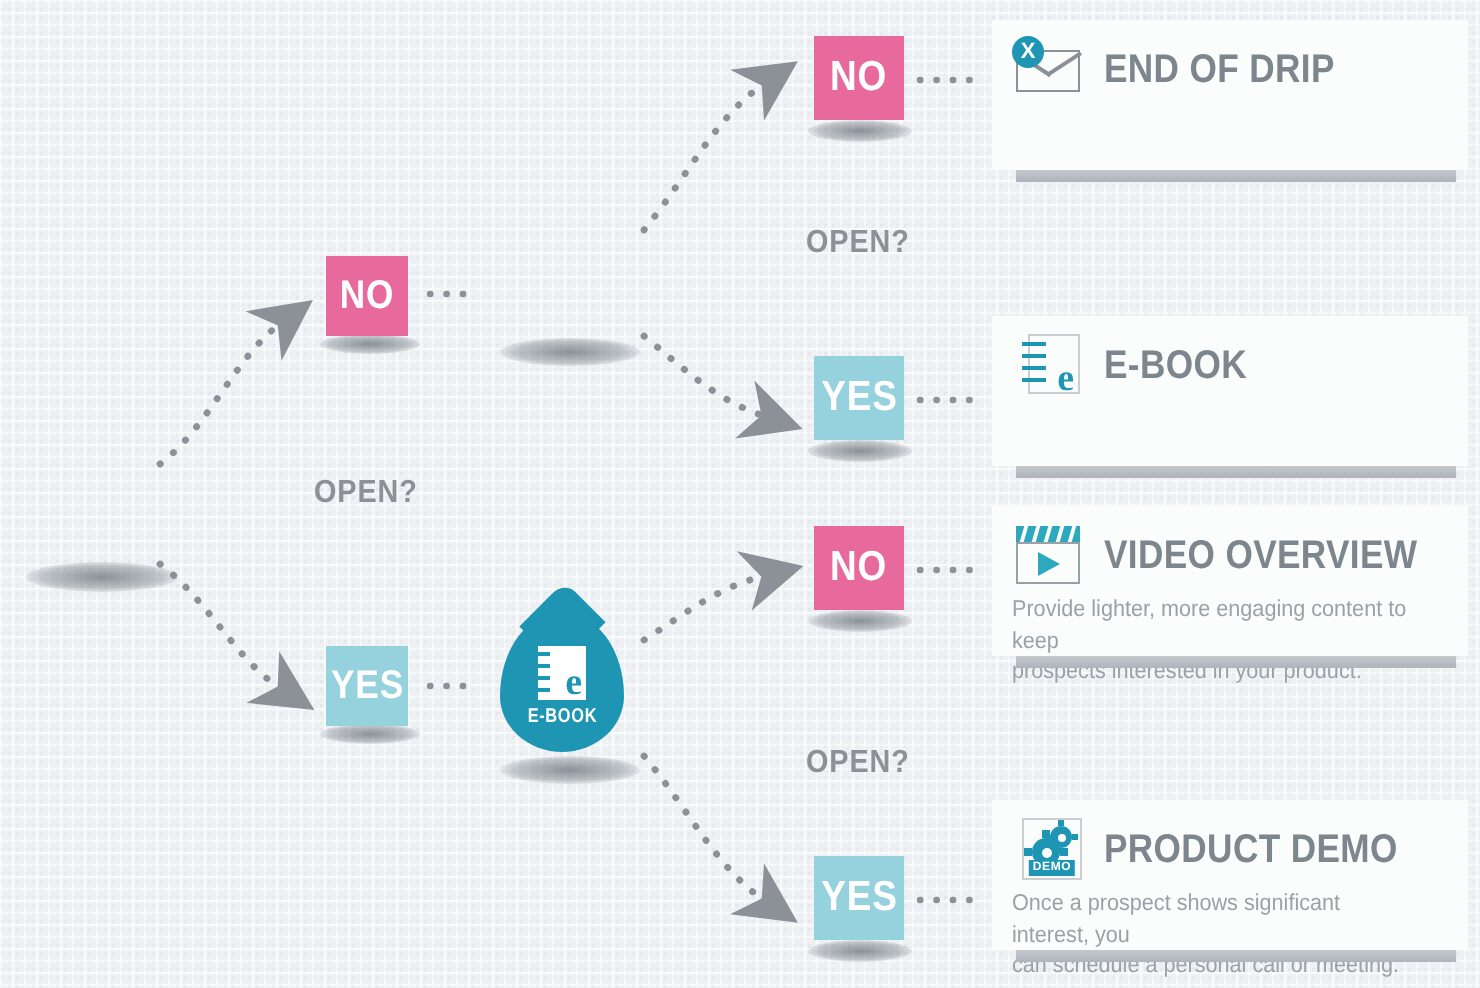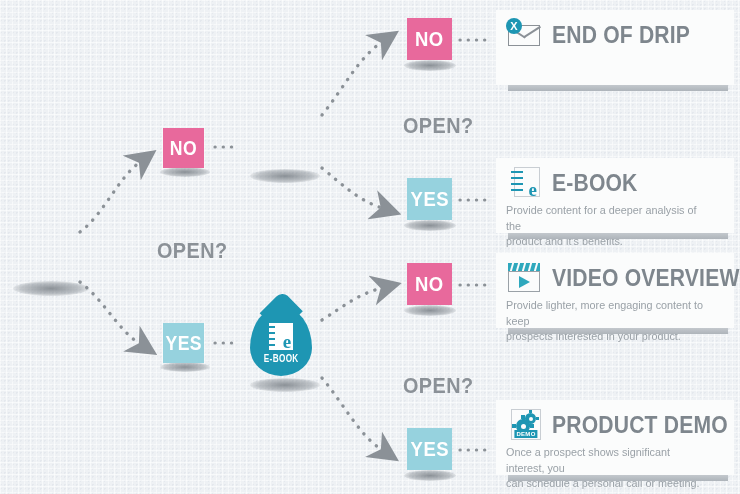--- a/index.html
+++ b/index.html
@@ -156,21 +156,21 @@
   }
   .badge span { transform: scaleX(0.88); display:block; }
   .badge-no  { background: #e8699c; align-items: center; }
   .badge-yes { background: #96d2de; text-align: center; }
 
   
   .open-label {
     position: absolute;
     color: #8b9197;
     font-weight: bold;
-    font-size: 22px;
+    font-size: 16px;
     letter-spacing: 0.5px;
     font-family: "Liberation Sans Narrow", "Liberation Sans", sans-serif;
   }
   .open-label span { display:block; transform: scaleX(0.9); transform-origin: left center; }
 
   
   .card {
     position: absolute;
     background: #fbfcfc;
     box-sizing: border-box;
@@ -185,21 +185,21 @@
     background: linear-gradient(180deg, #c3c8cd 0%, #aeb4ba 100%);
   }
   .card-head {
     display: flex;
     align-items: center;
     gap: 8px;
   }
   .card-title {
     color: #7e868d;
     font-weight: bold;
-    font-size: 24px;
+    font-size: 20px;
     letter-spacing: 0.2px;
     white-space: nowrap;
     font-family: "Liberation Sans Narrow", "Liberation Sans", sans-serif;
   }
   .card-title span { display:block; transform: scaleX(0.88); transform-origin:left center; }
   .card-desc {
     margin-top: 3px;
     color: #9aa1a7;
     font-size: 11.5px;
     line-height: 1.35;
@@ -463,24 +463,20 @@
           <div class="cn-spiral" style="top:9px;"></div>
           <div class="cn-spiral" style="top:15px;"></div>
           <div class="cn-spiral" style="top:21px;"></div>
           <div class="cn-e">e</div>
         </div>
       </div>
       <div class="card-title">
         <span>E-BOOK</span>
       </div>
     </div>
-    <div class="card-desc">
-      <span>Provide content for a deeper analysis of the</span>
-      <span>product and it's benefits.</span>
-    </div>
     <div class="card-bar"></div>
   </div>
 
   <div class="card" style="left:496px; top:253px; width:238px; height:75px;">
     <div class="card-head">
       <div class="card-icon">
         <div class="cc-top">
           <i style="left:3px;"></i>
             <i style="left:9px;"></i>
           <i style="left:15px;"></i>

